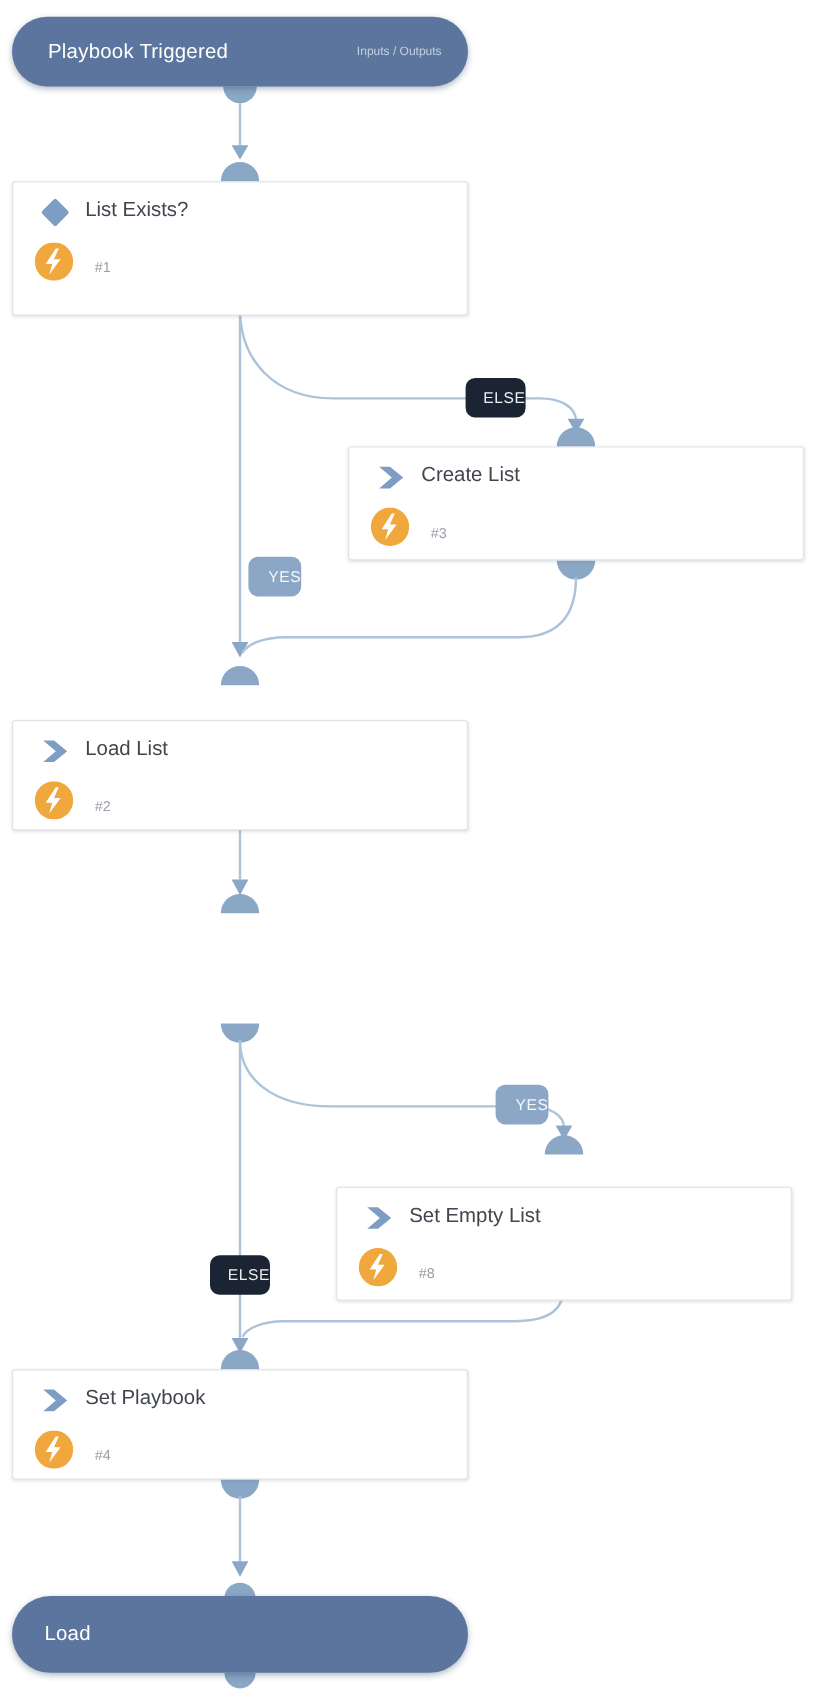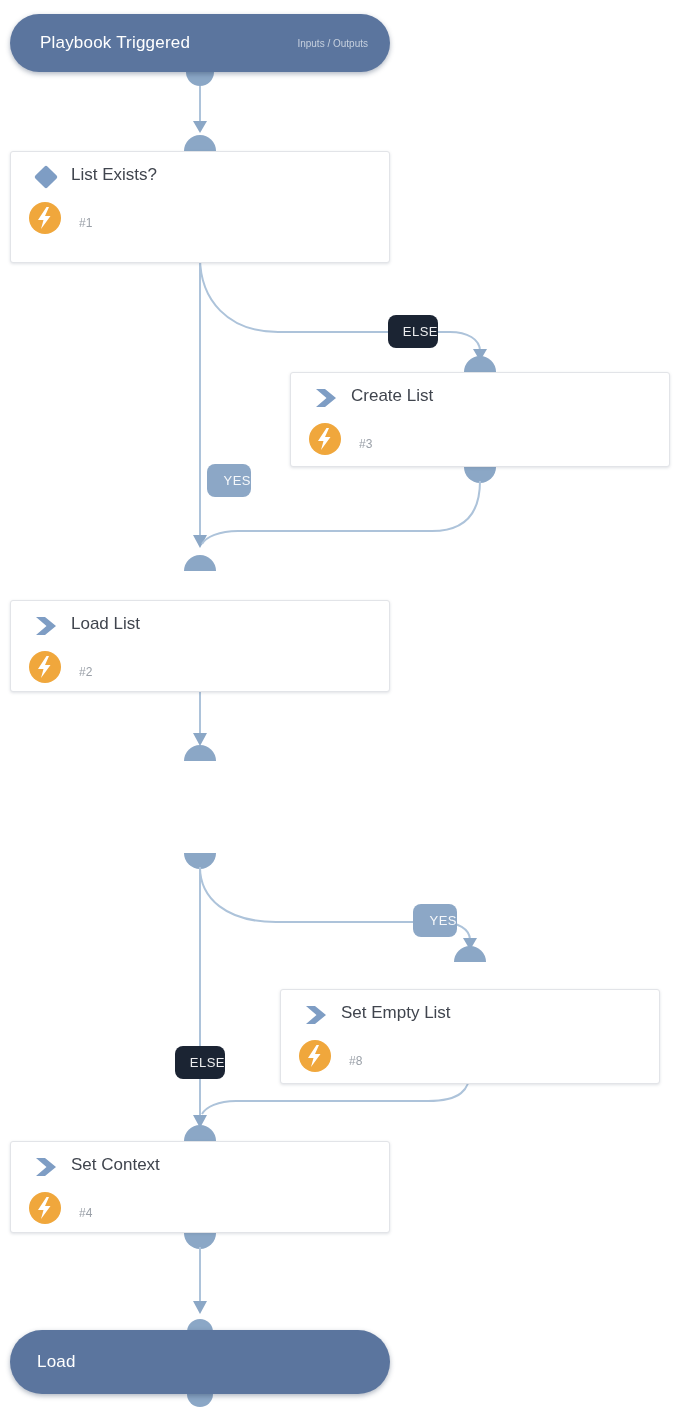--- a/index.html
+++ b/index.html
@@ -174,21 +174,21 @@
   <div class="badge else" style="left:175px;top:1046px;width:50px;height:33px;">
     <span>ELSE</span>
   </div>
 
   <div class="card" style="left:10px;top:1141px;width:380px;height:92px;">
     <span class="icon">
       <svg viewBox="0 0 26 26" width="26" height="26">
           <path d="M3 4 H12 L23 13 L12 22 H3 L13.5 13 Z" style="fill:var(--icon-blue)" stroke-linejoin="round"></path>
         </svg>
     </span>
-    <span class="title">Set Context</span>
+    <span class="title">Set Playbook</span>
     <span class="bolt">
       <svg viewBox="0 0 32 32" width="32" height="32">
           <circle cx="16" cy="16" r="16" style="fill:var(--bolt-bg)"></circle>
           <path d="M17.5 5 L9 18 h5.5 L12 27 L21.5 14 H16 l4-9 z" fill="#fff"></path>
         </svg>
     </span>
     <span class="num">#4</span>
   </div>
 
   <div class="pill done">

